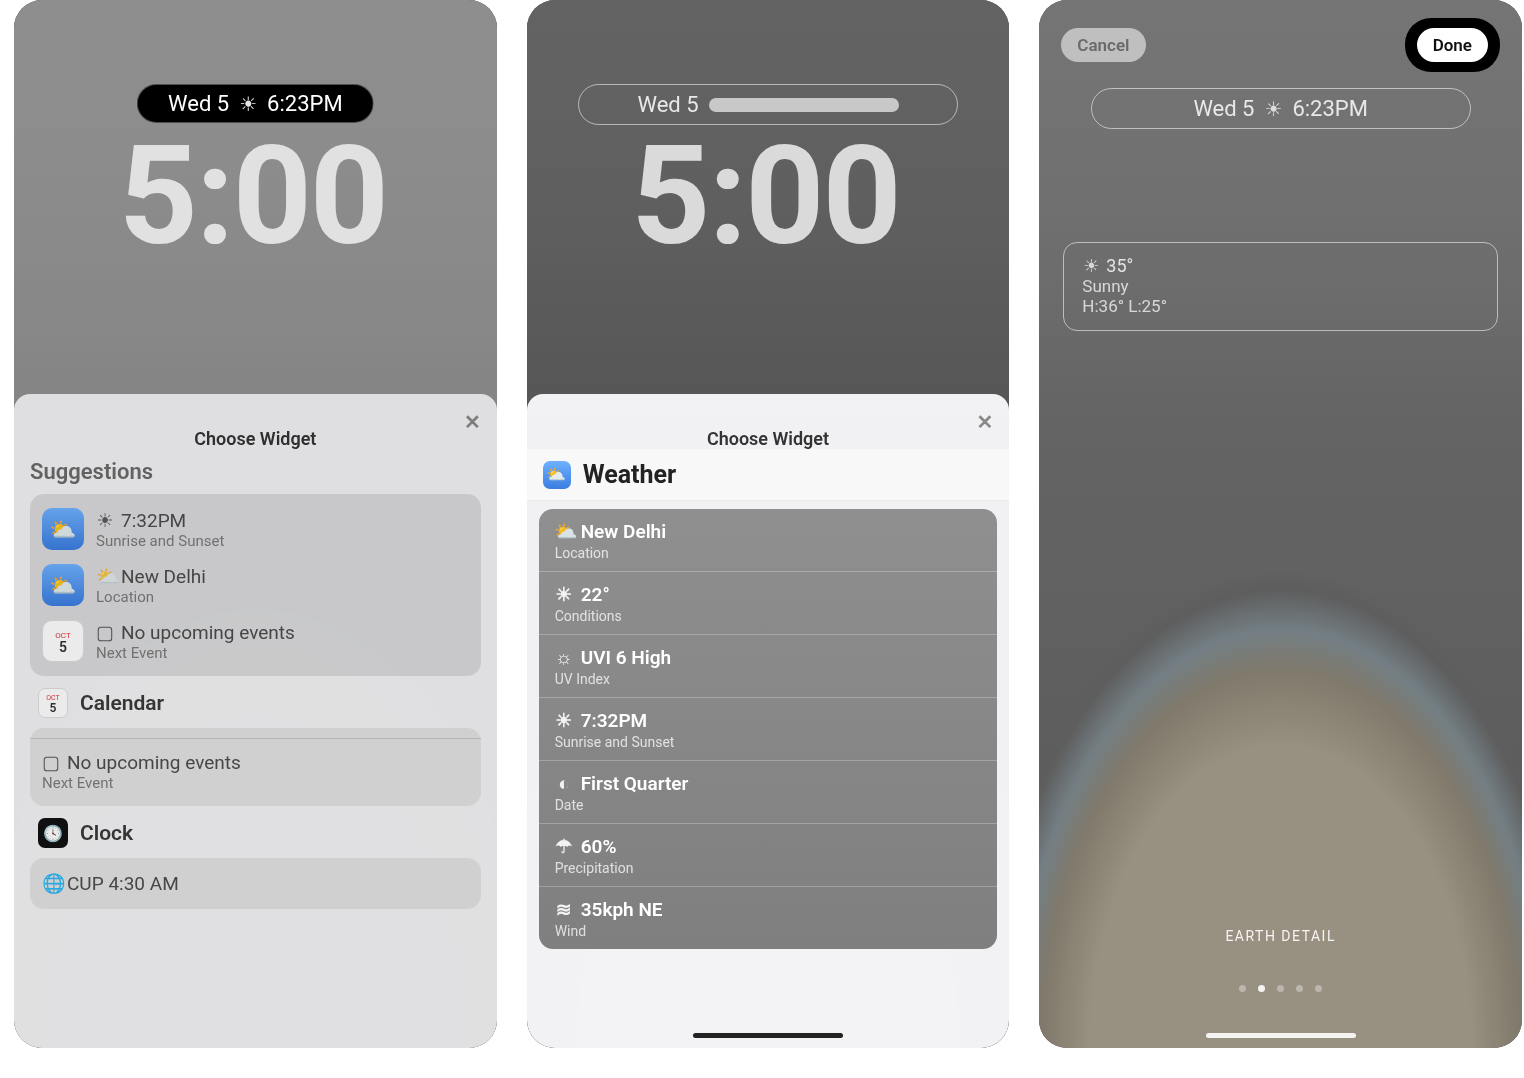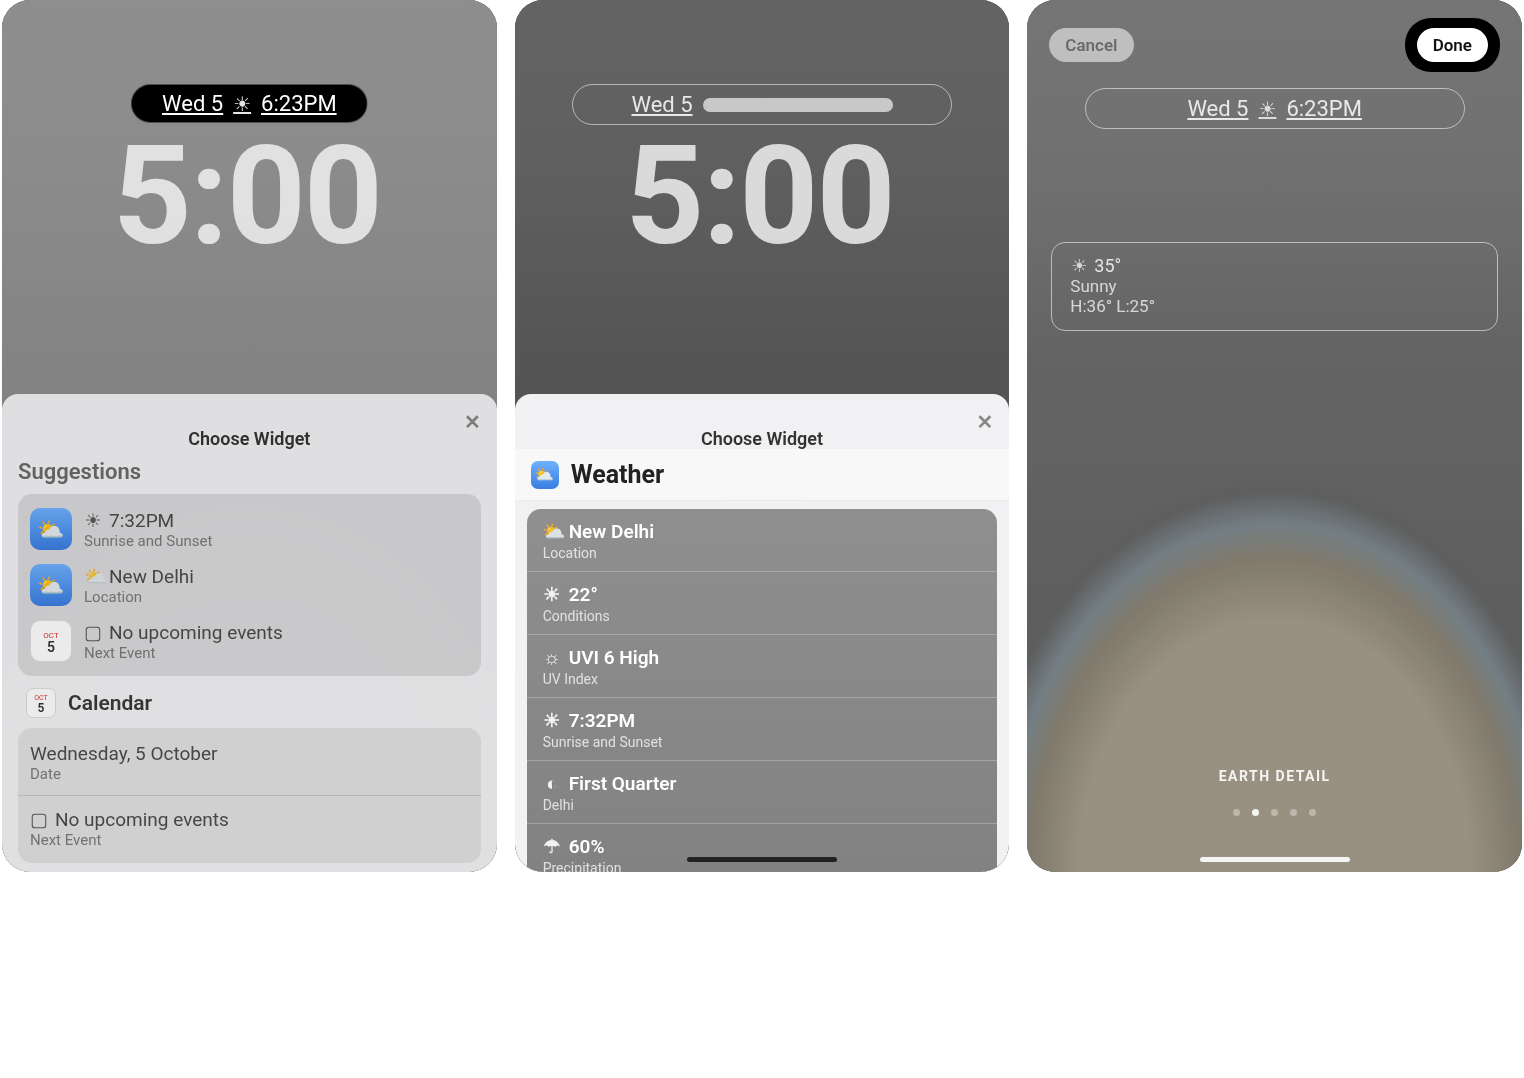--- a/index.html
+++ b/index.html
@@ -1,29 +1,29 @@
 <!DOCTYPE html>
 <html><head>
 <meta charset="utf-8">
 <style>
   * { margin:0; padding:0; box-sizing:border-box; font-family:-apple-system,BlinkMacSystemFont,"Segoe UI",Roboto,Helvetica,Arial,sans-serif; -webkit-font-smoothing:antialiased; }
   body { background:#fff; width:1524px; height:1078px; display:flex; gap:18px; padding:0 2px; }
-  .phone { position:relative; flex:1; height:872px; border-radius:28px; overflow:hidden; background:#3a3a3a; }
+  .phone { position:relative; flex:1; height:1048px; border-radius:28px; overflow:hidden; background:#3a3a3a;margin-left:12px; }
   .earth-bg { position:absolute; inset:0; background:
       radial-gradient(ellipse 130% 95% at 50% 100%, #a89e87 0%, #a89e87 30%, #8d8470 38%, #7a8a92 42%, #666 46%, transparent 48%),
       linear-gradient(180deg,#7f7f7f 0%, #7a7a7a 20%, #6d6d6d 40%, #5f5f5f 100%);
       filter:grayscale(35%) brightness(.78);
   }
   .earth-bg.brighter { filter:grayscale(25%) brightness(.92); }
   .dim-overlay { position:absolute; inset:0; background:rgba(255,255,255,.28); }
   .phone .content { position:absolute; inset:0; }
 
   
   .date-pill { position:absolute; top:84px; left:50%; transform:translateX(-50%);
-    display:flex; align-items:center; gap:10px; font-size:22px; color:#e8e8e8;text-decoration:underline; }
+    display:flex; align-items:center; gap:10px; font-size:22px; color:#e8e8e8; }
   .date-pill.solid { background:#000; border:1px solid rgba(255,255,255,.3); border-radius:22px; padding:6px 30px; color:#fff; }
   .date-pill.outline { border:1.5px solid rgba(255,255,255,.55); border-radius:24px; padding:7px 36px; width:380px; justify-content:center; }
   .date-pill .loadbar { height:14px; width:190px; border-radius:7px; background:rgba(255,255,255,.65); }
   .sun-icon { font-size:20px; opacity:.9; }
 
   .big-clock { position:absolute; top:115px; left:0; right:5px; text-align:center; color:rgba(240,240,240,.85);
     font-size:138px; font-weight:700; letter-spacing:-2px; }
   .clock-box { border:1.5px solid rgba(255,255,255,.55); border-radius:14px; margin:0 24px; padding:0 10px 6px; }
   .widget-box { position:absolute; top:242px; left:24px; right:24px; border:1.5px solid rgba(255,255,255,.55);
     border-radius:14px; padding:12px 18px 14px; color:rgba(240,240,240,.9); }
@@ -68,22 +68,22 @@
   .sheet2 .weather-header .label { font-size:25px; font-weight:700; color:#222; }
   .sheet2 .list { margin:8px 12px 0; border-radius:14px; overflow:hidden;
     background:linear-gradient(180deg,#8f8f8f 0%, #7f7f7f 100%); }
   .sheet2 .item { padding:11px 16px 10px; color:#fff; }
   .sheet2 .item + .item { border-top:1px solid rgba(255,255,255,.25); }
   .sheet2 .item .t1 { font-size:19px; font-weight:600; display:flex; align-items:center; gap:8px;}
   .sheet2 .item .t2 { font-size:14px; color:rgba(255,255,255,.75); margin-top:2px; }
   .home-indicator { position:absolute; bottom:10px; left:50%; transform:translateX(-50%); width:150px; height:5px; border-radius:3px; background:#222;}
 
   
-  .wall-label { position:absolute; bottom:88px; left:0; right:0; text-align:center; color:rgba(255,255,255,.9);
-    font-size:14px; letter-spacing:1.5px; font-weight:700;}
+  .wall-label { position:absolute; bottom:104px; left:0; right:0; text-align:center; color:rgba(255,255,255,.9);
+    font-size:14px; letter-spacing:1.5px; font-weight:400;}
   .dots { position:absolute; bottom:56px; left:0; right:0; display:flex; justify-content:center; gap:12px;}
   .dots span { width:7px; height:7px; border-radius:50%; background:rgba(255,255,255,.35);}
   .dots span.active { background:rgba(255,255,255,.9);}
   .home-indicator.light { background:rgba(255,255,255,.9); }
 
   .mini-icon { display:inline-block; width:18px; text-align:center; opacity:.9;}
 </style>
 </head>
 <body>
 
@@ -142,26 +142,20 @@
         </div>
 
         <div class="app-row">
           <div class="icon-tile cal">
               <span style="font-size:7px;color:#d33">OCT</span>
               <span style="color:#333;font-size:12px;font-weight:600">5</span>
             </div>
           <span class="label">Calendar</span>
         </div>
         <div class="card dark">
-          <div class="row">
-            <div class="texts">
-              <span class="t1">Wednesday, 5 October</span>
-              <span class="t2">Date</span>
-            </div>
-          </div>
           <div class="sep"></div>
           <div class="row">
             <div class="texts">
               <span class="t1">
                   <span class="mini-icon">▢</span>
                   <span>No upcoming events</span>
                 </span>
               <span class="t2">Next Event</span>
             </div>
           </div>
@@ -232,21 +226,21 @@
               <span class="mini-icon">☀</span>
               <span>7:32PM</span>
             </div>
             <div class="t2">Sunrise and Sunset</div>
           </div>
         <div class="item">
             <div class="t1">
               <span class="mini-icon">◐</span>
               <span>First Quarter</span>
             </div>
-            <div class="t2">Delhi</div>
+            <div class="t2">Date</div>
           </div>
         <div class="item">
             <div class="t1">
               <span class="mini-icon">☂</span>
               <span>60%</span>
             </div>
             <div class="t2">Precipitation</div>
           </div>
         <div class="item">
             <div class="t1">

